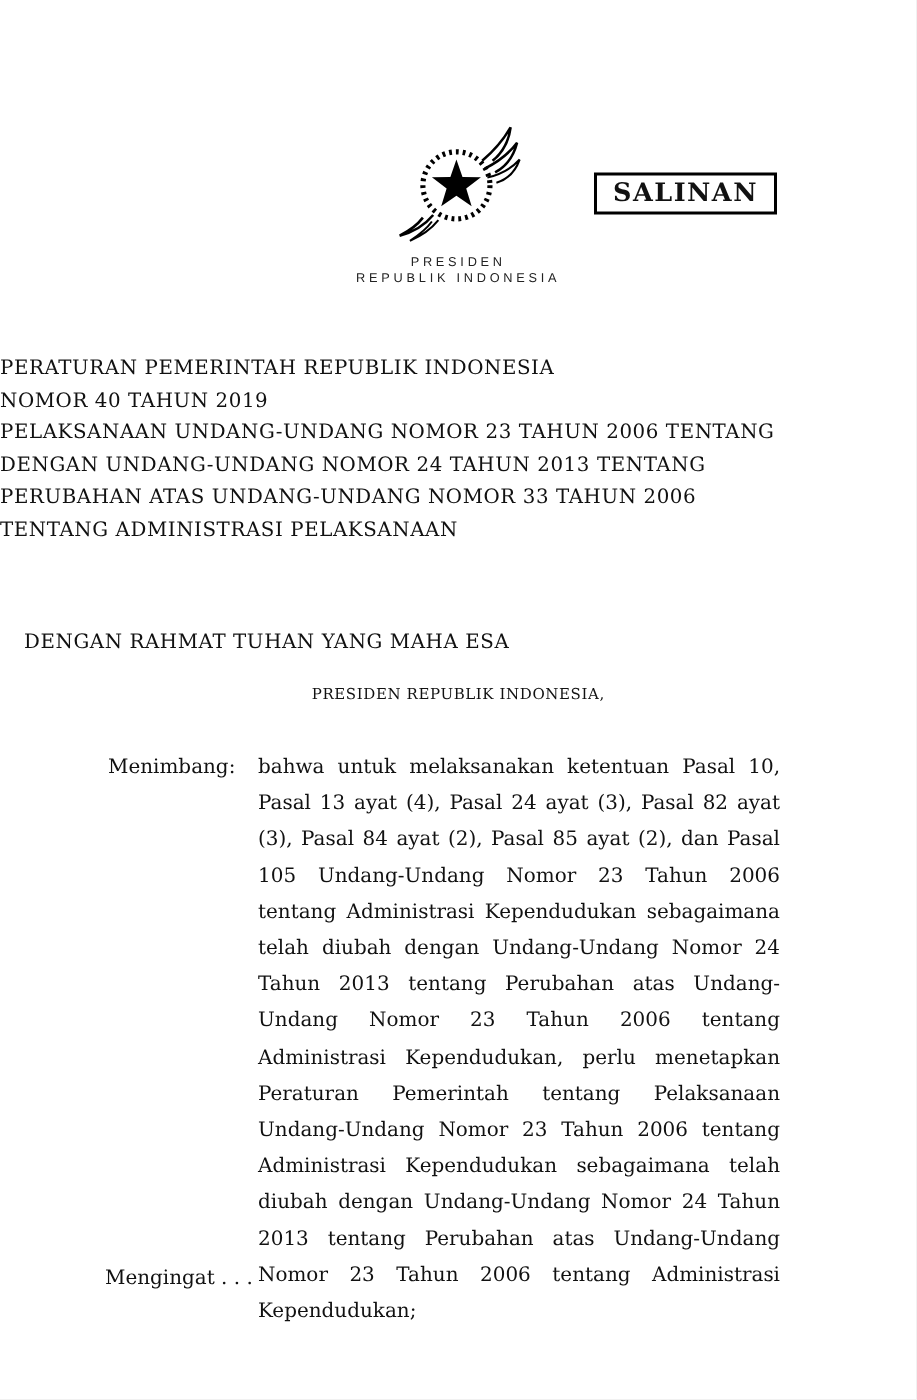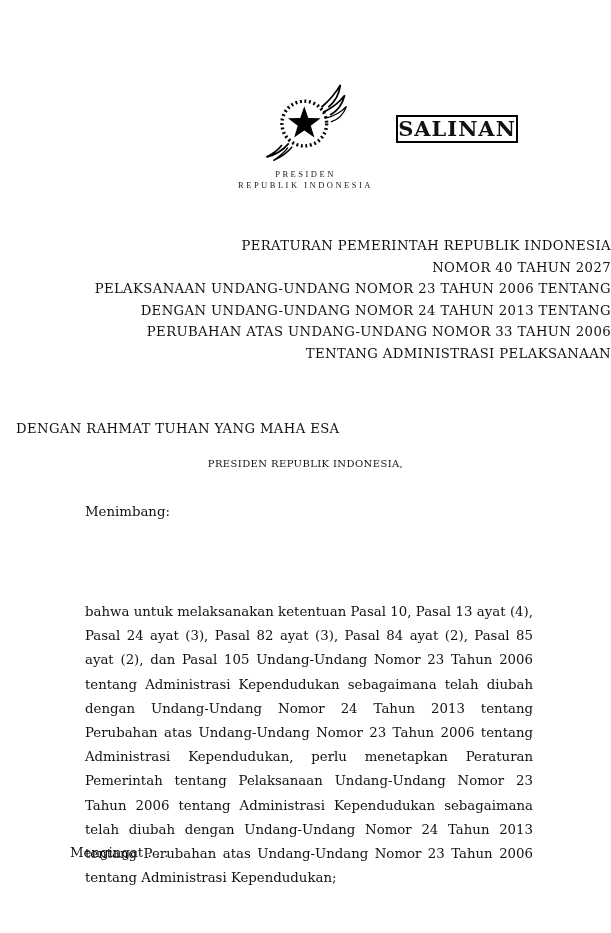--- a/index.html
+++ b/index.html
@@ -28,47 +28,47 @@
     height: 84px;
   }
   .salinan-box {
     position: absolute;
     left: 396px;
     top: 115px;
     width: 118px;
     height: 24px;
     border: 2.5px solid #000;
     display: flex;
-    align-items: flex-end;
+    align-items: center;
     justify-content: center;
     font-weight: bold;
-    font-size: 21px;
+    font-size: 17px;
     letter-spacing: 1px;
     font-family: "DejaVu Serif", "Liberation Serif", serif;
   }
   .presiden-head {
     position: absolute;
     left: 0;
     top: 169px;
     width: 100%;
     text-align: center;
-    font-family: Liberation Serif, serif;
+    font-family: Liberation Sans, sans-serif;
     font-size: 8.5px;
     letter-spacing: 2.5px;
     line-height: 11px;
     color: #222;
   }
 
   
   .title-block {
     position: absolute;
     left: 0;
     top: 235px;
     width: 100%;
-    text-align: right;
+    text-align: left;
     font-size: 13.2px;
     line-height: 21.6px;
     letter-spacing: 0.4px;
   }
   .invocation {
     position: absolute;
     left: 16px;
     top: 421px;
     width: 100%;
     text-align: left;
@@ -81,25 +81,25 @@
     top: 458px;
     width: 100%;
     text-align: center;
     font-size: 10px;
     letter-spacing: 0.4px;
   }
 
   
   .doc-body {
     position: absolute;
-    left: 85px;
+    left: 72px;
     top: 500px;
     width: 448px;
     display: flex;
-    flex-direction: column;
+    flex-direction: row;
     font-size: 13.3px;
     line-height: 24.2px;
     justify-content: flex-end;
   }
   .doc-body .label {
     width: 100px;
     flex: 0 0 100px;
     text-align: left;
   }
   .doc-body .text {
@@ -142,21 +142,21 @@
     <span>SALINAN</span>
   </div>
 
   <div class="presiden-head">
     <div>PRESIDEN</div>
     <div>REPUBLIK INDONESIA</div>
   </div>
 
   <div class="title-block">
     <div>PERATURAN PEMERINTAH REPUBLIK INDONESIA</div>
-    <div>NOMOR 40 TAHUN 2027</div>
+    <div>NOMOR 40 TAHUN 2019</div>
     <div>PELAKSANAAN UNDANG-UNDANG NOMOR 23 TAHUN 2006 TENTANG</div>
     <div>DENGAN UNDANG-UNDANG NOMOR 24 TAHUN 2013 TENTANG</div>
     <div>PERUBAHAN ATAS UNDANG-UNDANG NOMOR 33 TAHUN 2006</div>
     <div>TENTANG ADMINISTRASI PELAKSANAAN</div>
   </div>
 
   <div class="invocation">DENGAN RAHMAT TUHAN YANG MAHA ESA</div>
 
   <div class="authority">PRESIDEN REPUBLIK INDONESIA,</div>
 

